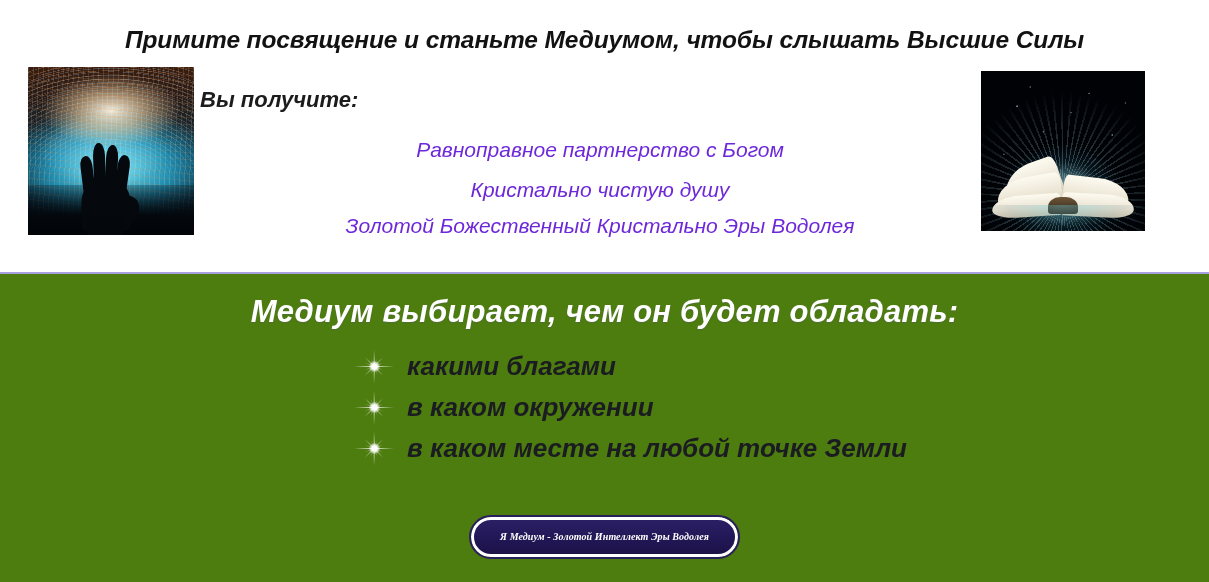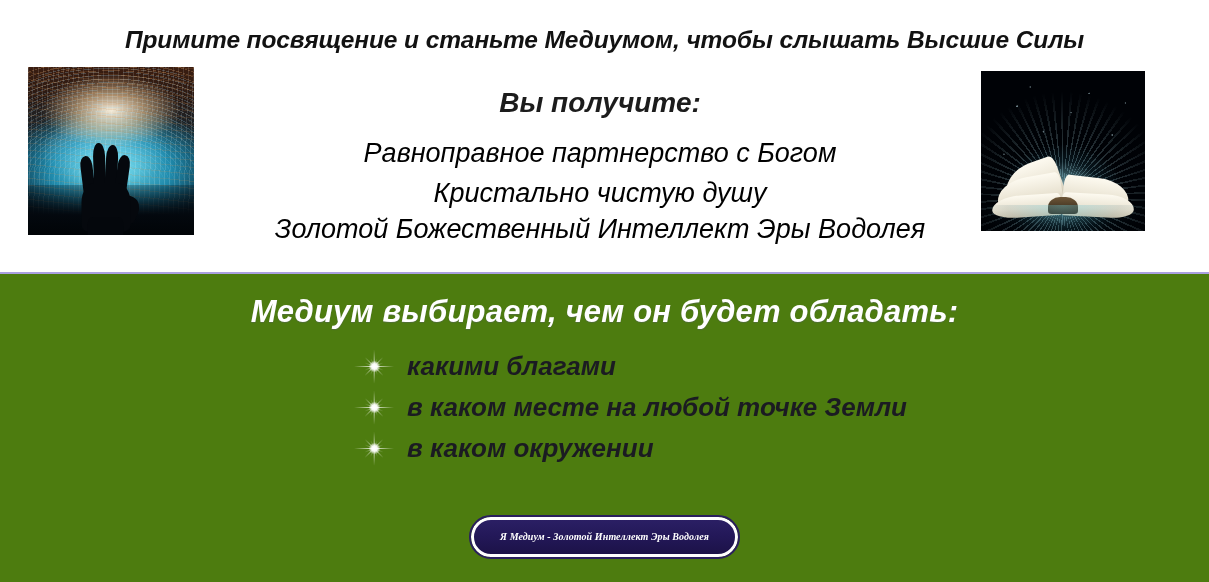--- a/index.html
+++ b/index.html
@@ -186,35 +186,34 @@
   }
   .table-sheen {
     position:absolute; left:0; right:0; bottom:0; height:16%;
     background: radial-gradient(ellipse 62% 160% at 50% 0%, rgba(110,205,220,.38) 0%, rgba(20,70,85,.10) 55%, rgba(0,0,0,0) 85%);
   }
 
   
   .promise-title {
     position: absolute;
     left: 200px; top: 87px; width: 800px;
-    text-align: center;
-    font-size: 28px;
+    font-size: 22px;
     font-weight: bold;
     font-style: italic;
     color: #1c1c1c;
     white-space: nowrap;
   }
   .promise-line {
     position: absolute;
     left: 200px; width: 800px;
     text-align: center;
-    font-size: 27px;
+    font-size: 21px;
     font-style: italic;
     font-weight: normal;
-    color: #000000;
+    color: #6d28d9;
     white-space: nowrap;
   }
   .pl-0 { top: 138px; }
   .pl-1 { top: 178px; }
   .pl-2 { top: 214px; }
 
   
   .purple-section {
     position: absolute;
     left: 0;
@@ -352,21 +351,21 @@
         <div class="pg pgR1"></div>
         <div class="spine"></div>
       </div>
       <div class="table-sheen"></div>
     </div>
 
     <div class="promise-title">Вы получите:</div>
 
     <div class="promise-line pl-0">Равноправное партнерство с Богом</div>
     <div class="promise-line pl-1">Кристально чистую душу</div>
-    <div class="promise-line pl-2">Золотой Божественный Интеллект Эры Водолея</div>
+    <div class="promise-line pl-2">Золотой Божественный Кристально Эры Водолея</div>
   </div>
 
   <div class="purple-section">
 
     <div class="purple-heading">Медиум выбирает, чем он будет обладать:</div>
 
     <ul class="bullet-list">
       <li class="bullet-item">
         <span class="sparkle">
           <span class="beam b-h"></span>
@@ -386,35 +385,35 @@
           <span class="beam b-h"></span>
             <span class="beam b-v"></span>
           <span class="beam b-d1"></span>
             <span class="beam b-d2"></span>
           <span class="beam b-d3"></span>
             <span class="beam b-d4"></span>
           <span class="beam b-d5"></span>
             <span class="beam b-d6"></span>
           <span class="core"></span>
         </span>
-        <span>в каком месте на любой точке Земли</span>
+        <span>в каком окружении</span>
       </li>
       <li class="bullet-item">
         <span class="sparkle">
           <span class="beam b-h"></span>
             <span class="beam b-v"></span>
           <span class="beam b-d1"></span>
             <span class="beam b-d2"></span>
           <span class="beam b-d3"></span>
             <span class="beam b-d4"></span>
           <span class="beam b-d5"></span>
             <span class="beam b-d6"></span>
           <span class="core"></span>
         </span>
-        <span>в каком окружении</span>
+        <span>в каком месте на любой точке Земли</span>
       </li>
     </ul>
 
     <div class="cta-wrap">
       <button class="cta-button" type="button">Я Медиум - Золотой Интеллект Эры Водолея</button>
     </div>
   </div>
 </div>
 
 </body></html>

